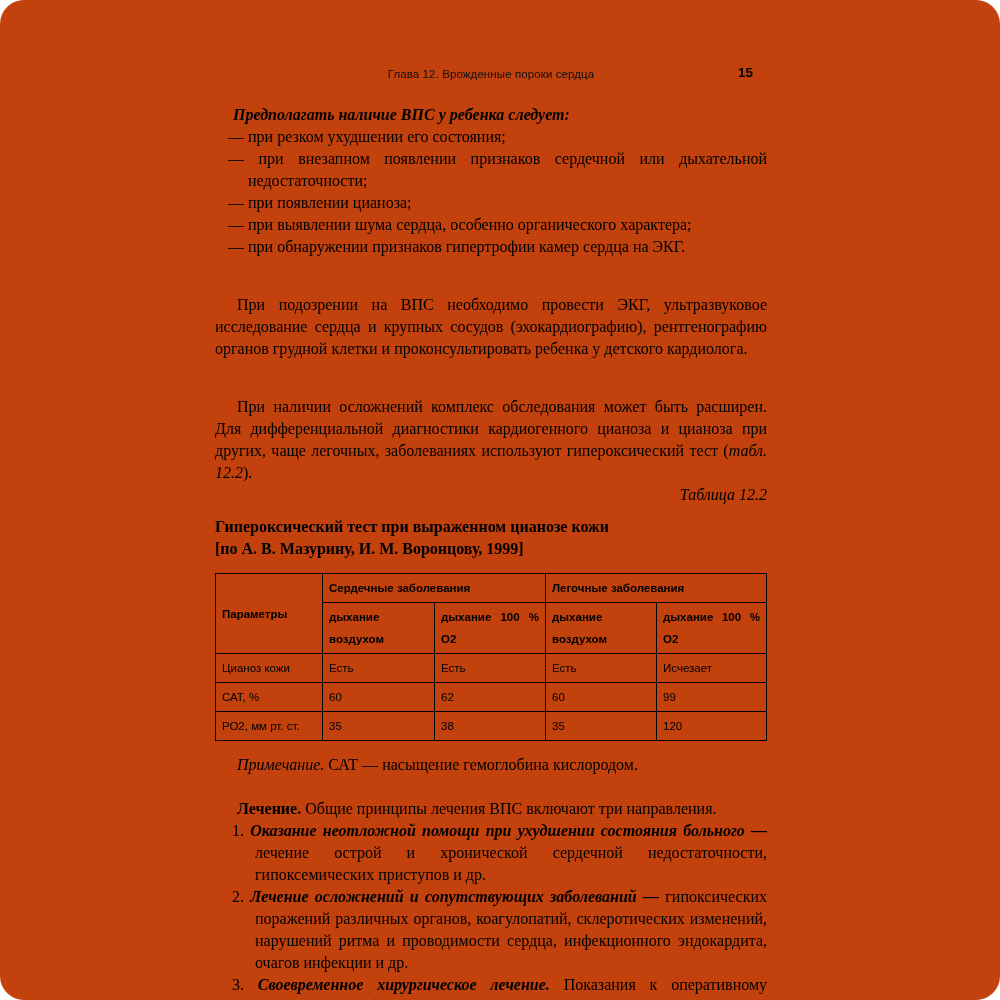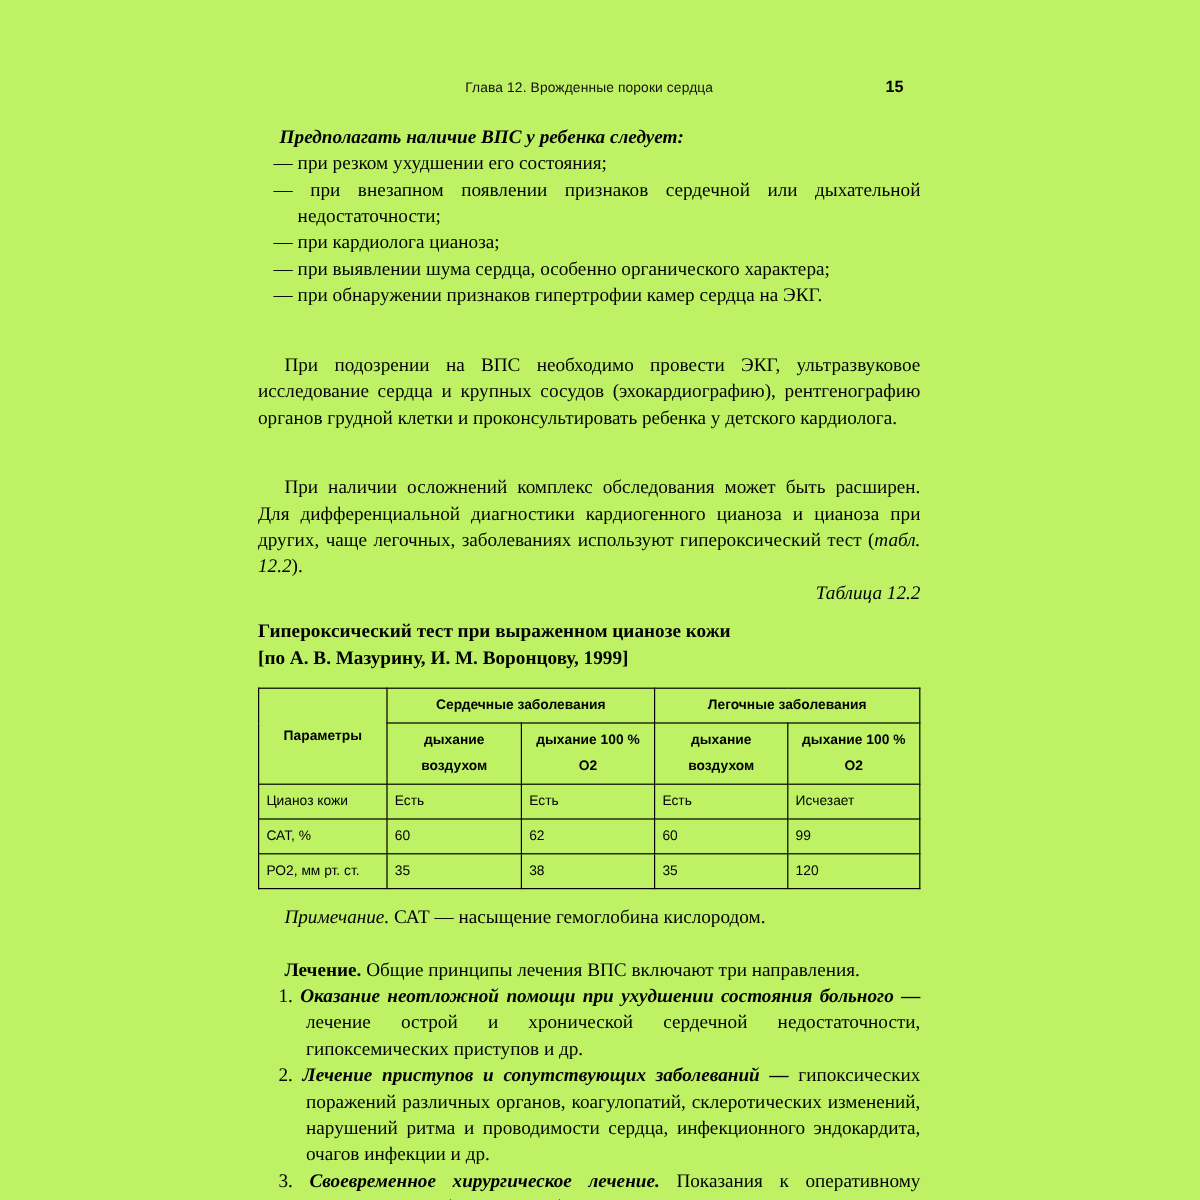--- a/index.html
+++ b/index.html
@@ -4,21 +4,21 @@
 <style>
   * { margin: 0; padding: 0; box-sizing: border-box; }
   html, body { background: #ffffff; }
   body {
     width: 1000px; height: 1000px;
     font-family: "Liberation Serif", serif;
     color: #000;
     position: relative;
     overflow: hidden;
   }
-  .page { position: absolute; inset: 0; background: #bef264; }
+  .page { position: absolute; inset: 0; background: #c2410c; border-radius: 24px; }
   .content { position: absolute; left: 215px; top: 68px; width: 552px; }
 
   
   .header-row {
     position: relative;
     font-family: "Liberation Sans", sans-serif;
     font-size: 11.5px;
     color: #111;
     height: 16px;
     margin-bottom: 20px;
@@ -49,21 +49,21 @@
     font-family: "Liberation Sans", sans-serif;
     font-size: 11.5px;
     table-layout: fixed;
   }
   table.hyperoxia th, table.hyperoxia td {
     border: 1px solid #000;
     padding: 3px 6px;
     vertical-align: middle;
     overflow: hidden;
   }
-  table.hyperoxia th { font-weight: bold; text-align: center; }
+  table.hyperoxia th { font-weight: bold; }
   table.hyperoxia thead tr.group-row th { height: 23px; }
   table.hyperoxia thead tr.sub-row th { height: 27px; }
   table.hyperoxia td { text-align: left; height: 22px; }
 
   .note {
     margin-top: 15px;
     font-size: 16px;
     line-height: 18px;
     padding-left: 22px;
     text-align: left;
@@ -83,21 +83,21 @@
       <div class="chapter">Глава 12. Врожденные пороки сердца</div>
       <div class="pagenum">15</div>
     </div>
 
     <div class="body-text">
 
       <div class="heading-bi">Предполагать наличие ВПС у ребенка следует:</div>
 
       <div class="bullet">— при резком ухудшении его состояния;</div>
       <div class="bullet">— при внезапном появлении признаков сердечной или дыхательной недостаточности;</div>
-      <div class="bullet">— при кардиолога цианоза;</div>
+      <div class="bullet">— при появлении цианоза;</div>
       <div class="bullet">— при выявлении шума сердца, особенно органического характера;</div>
       <div class="bullet">— при обнаружении признаков гипертрофии камер сердца на ЭКГ.</div>
 
       <div class="para">При подозрении на ВПС необходимо провести ЭКГ, ультразвуковое исследование сердца и крупных сосудов (эхокардиографию), рентгенографию органов грудной клетки и проконсультировать ребенка у детского кардиолога.</div>
 
       <div class="para"><span>При наличии осложнений комплекс обследования может быть расширен. Для дифференциальной диагностики кардиогенного цианоза и цианоза при других, чаще легочных, заболеваниях используют гипероксический тест (</span><span class="i">табл. 12.2</span><span>).</span></div>
 
       <div class="caption">Таблица 12.2</div>
 
       <div class="tbl-title">
@@ -155,21 +155,21 @@
 
       <div class="para treatment-lead"><span class="b">Лечение.</span><span> Общие принципы лечения ВПС включают три направления.</span></div>
 
       <div class="num-item">
         <span>1.</span>
         <span class="bi">Оказание неотложной помощи при ухудшении состояния больного —</span>
         <span>лечение острой и хронической сердечной недостаточности, гипоксемических приступов и др.</span>
       </div>
       <div class="num-item">
         <span>2.</span>
-        <span class="bi">Лечение приступов и сопутствующих заболеваний —</span>
+        <span class="bi">Лечение осложнений и сопутствующих заболеваний —</span>
         <span>гипоксических поражений различных органов, коагулопатий, склеротических изменений, нарушений ритма и проводимости сердца, инфекционного эндокардита, очагов инфекции и др.</span>
       </div>
       <div class="num-item">
         <span>3.</span>
         <span class="bi">Своевременное хирургическое лечение.</span>
         <span>Показания к оперативному лечению ВПС, объем и способ хирургического вмешательства определяет кардиохирург.</span>
       </div>
 
       <div class="final-line"><span>В </span><span class="i">табл. 12.3</span><span> представлены основные варианты операций при ВПС.</span></div>
 

